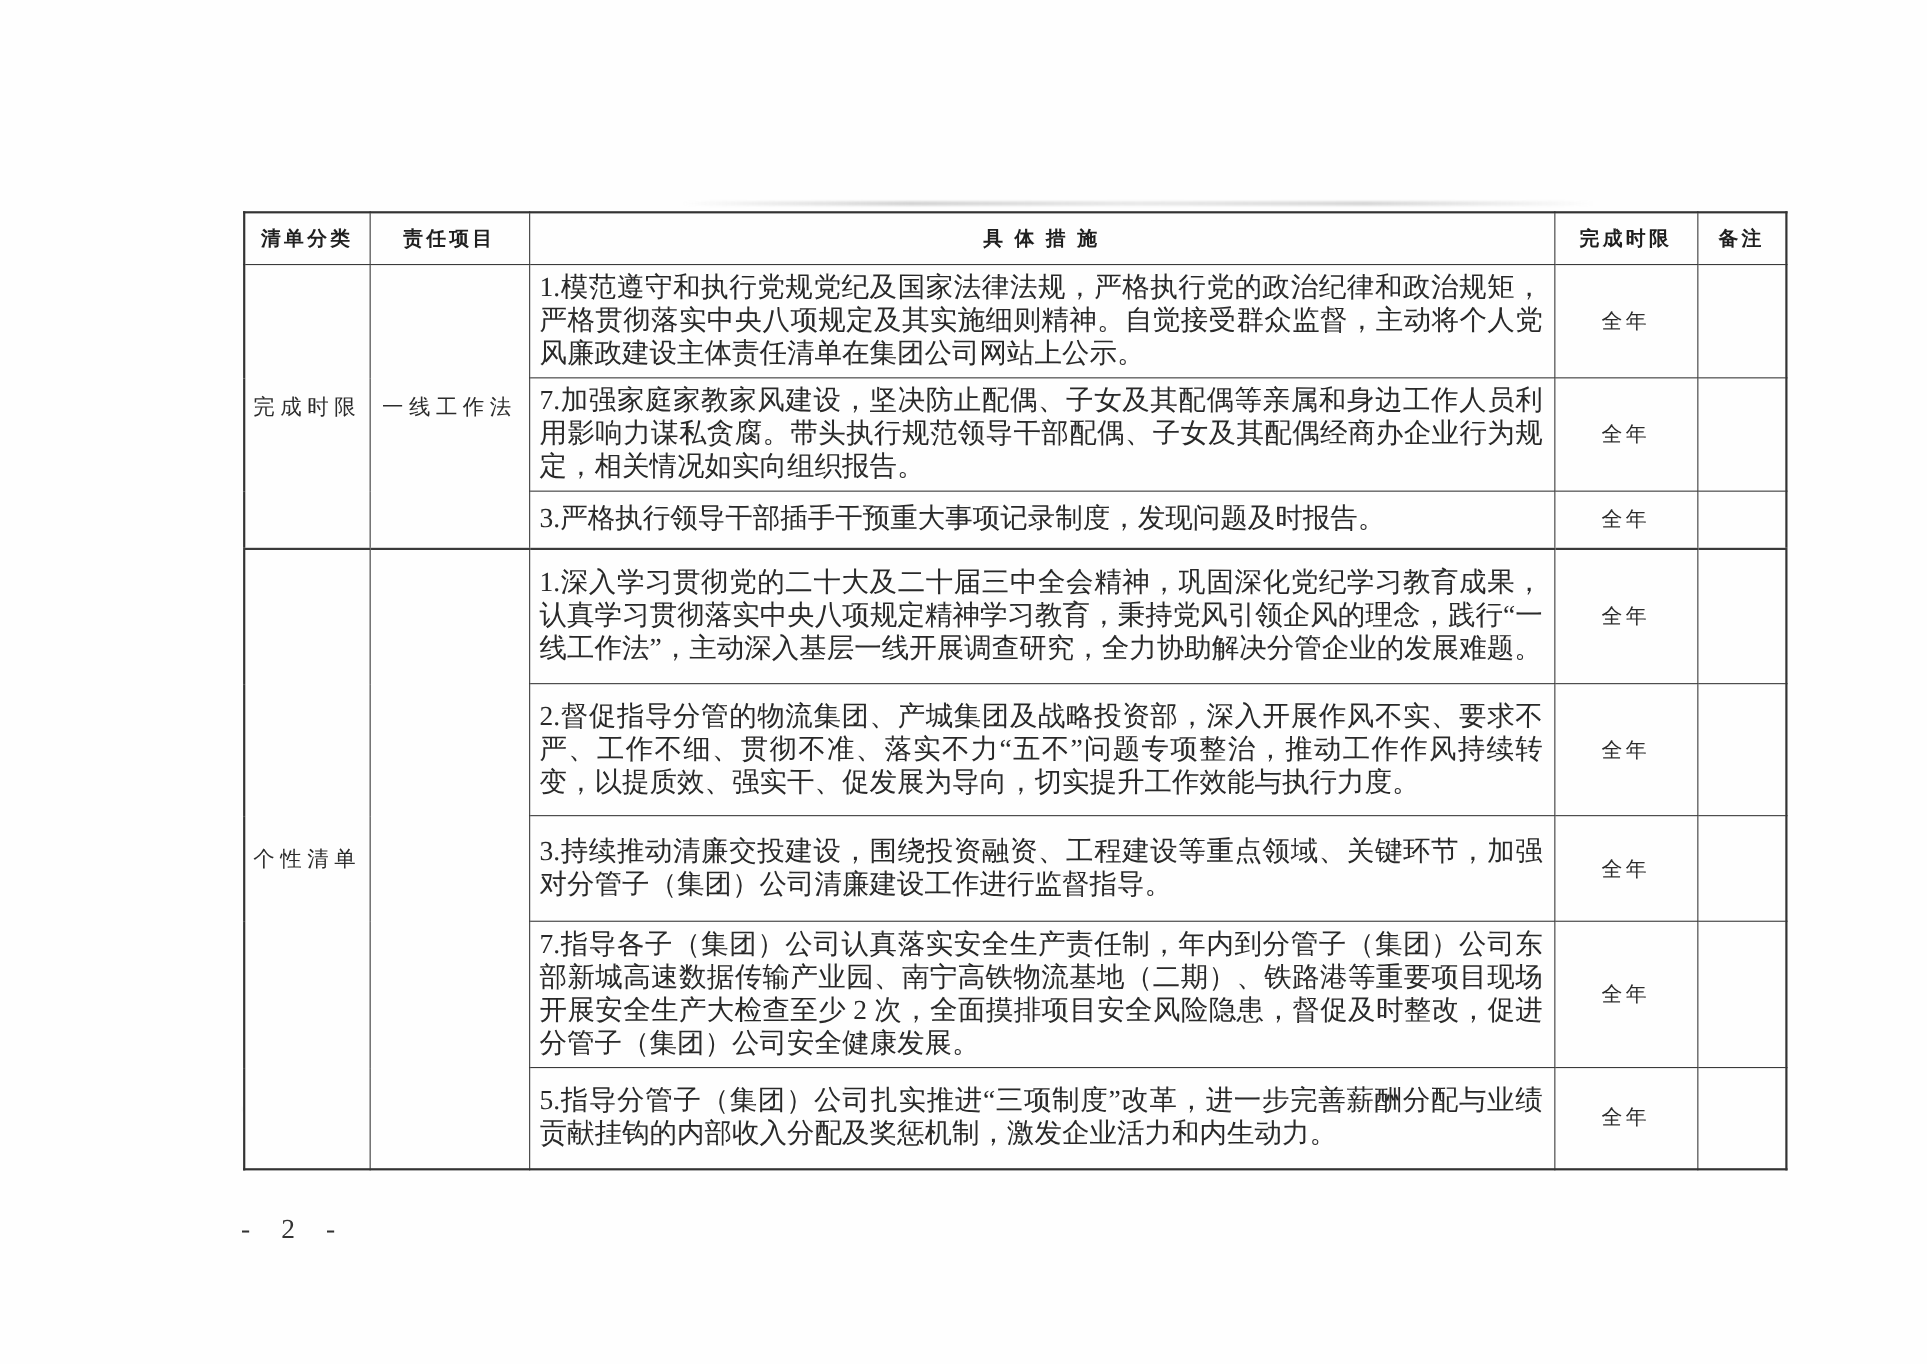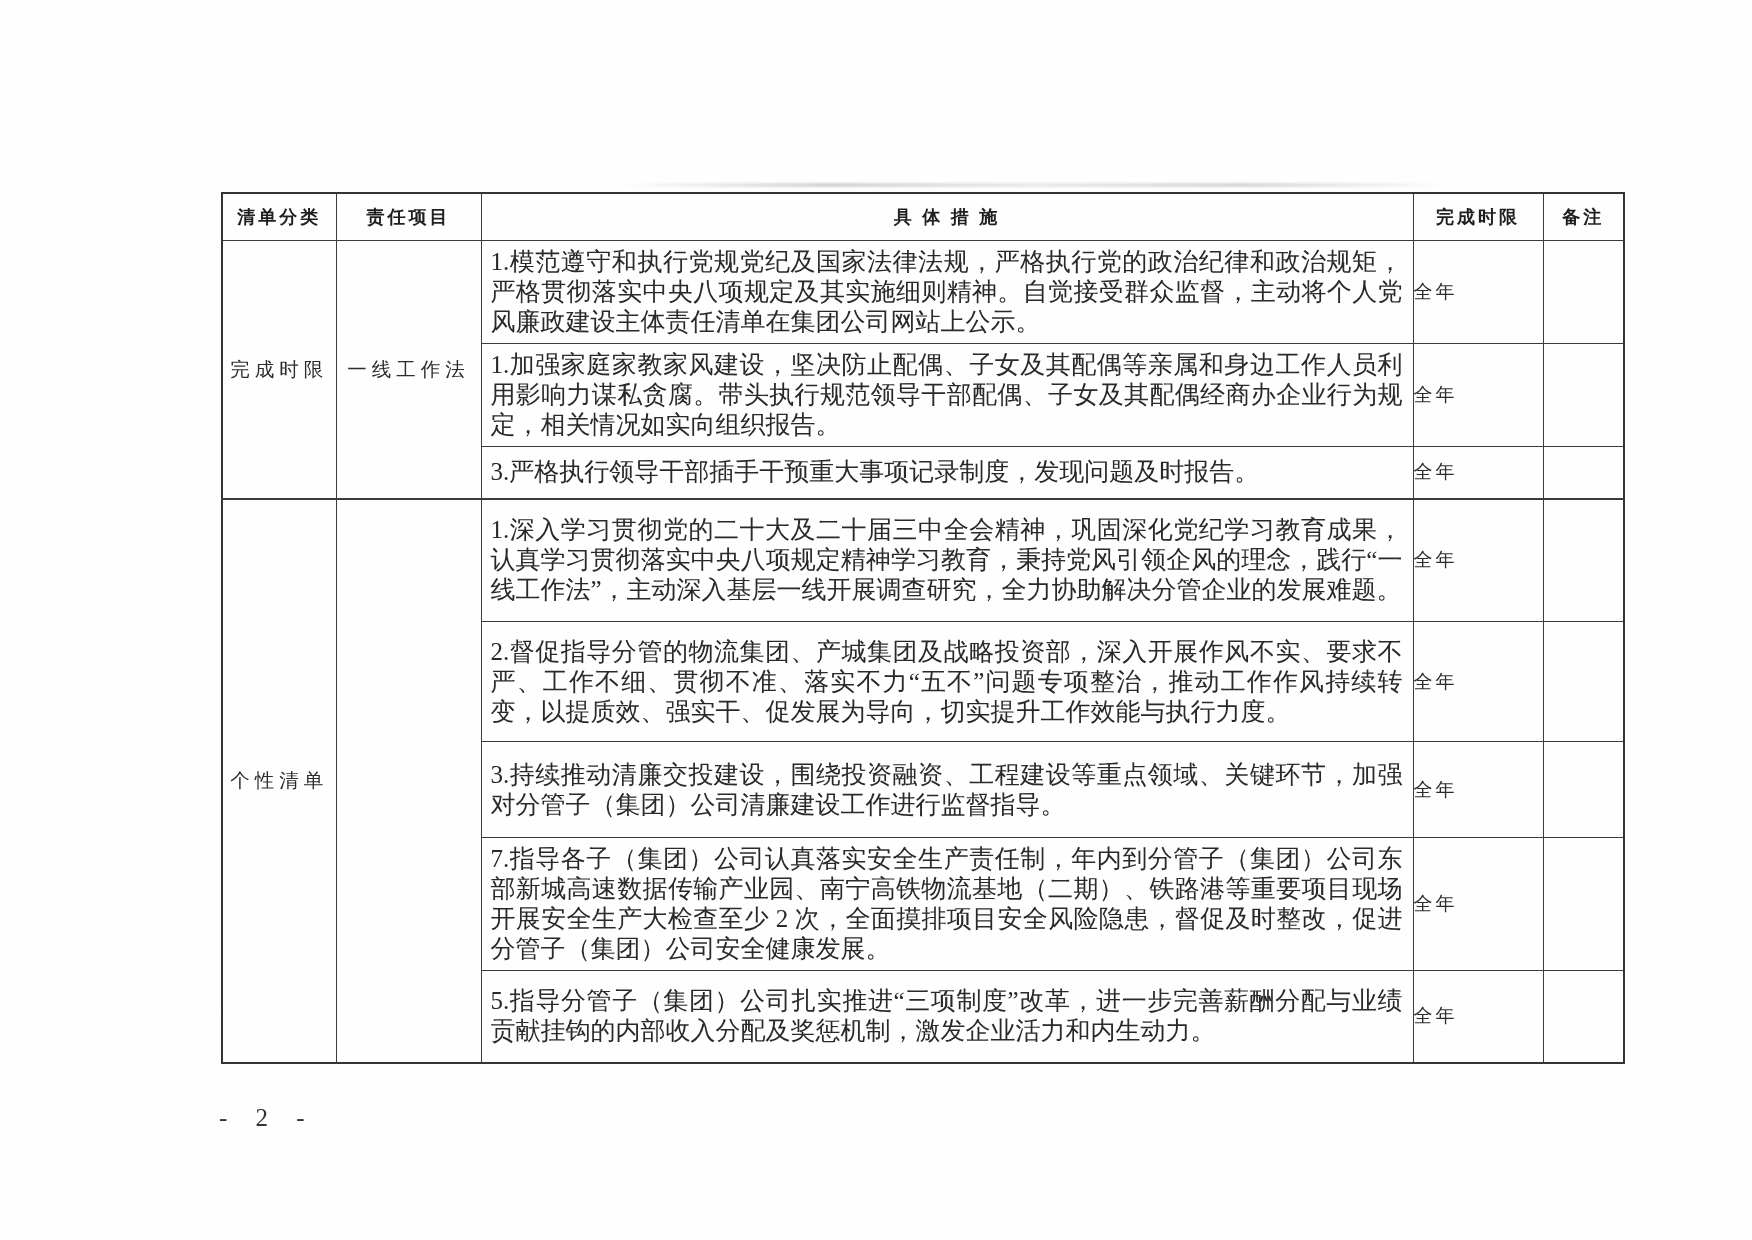--- a/index.html
+++ b/index.html
@@ -71,21 +71,21 @@
   }
   td.measure-cell {
     text-align: justify;
     word-break: break-all;
     font-size: 25px;
     line-height: 30px;
     padding: 6px 10px 6px 9px;
     color: #292929;
   }
   td.deadline-cell {
-    text-align: left;
+    text-align: center;
     font-size: 19px;
     letter-spacing: 3px;
     color: #2c2c2c;
   }
   td.remark-cell {
     text-align: center;
     font-size: 19px;
   }
   .page-number {
     position: absolute;
@@ -125,21 +125,21 @@
 
     <tbody class="section-common">
       <tr style="height:100px">
         <td class="category-cell" rowspan="3">完成时限</td>
         <td class="responsibility-cell" rowspan="3">一线工作法</td>
         <td class="measure-cell">1.模范遵守和执行党规党纪及国家法律法规，严格执行党的政治纪律和政治规矩，严格贯彻落实中央八项规定及其实施细则精神。自觉接受群众监督，主动将个人党风廉政建设主体责任清单在集团公司网站上公示。</td>
         <td class="deadline-cell">全年</td>
         <td class="remark-cell"></td>
       </tr>
       <tr style="height:77px">
-        <td class="measure-cell">1.加强家庭家教家风建设，坚决防止配偶、子女及其配偶等亲属和身边工作人员利用影响力谋私贪腐。带头执行规范领导干部配偶、子女及其配偶经商办企业行为规定，相关情况如实向组织报告。</td>
+        <td class="measure-cell">7.加强家庭家教家风建设，坚决防止配偶、子女及其配偶等亲属和身边工作人员利用影响力谋私贪腐。带头执行规范领导干部配偶、子女及其配偶经商办企业行为规定，相关情况如实向组织报告。</td>
         <td class="deadline-cell">全年</td>
         <td class="remark-cell"></td>
       </tr>
       <tr style="height:52px">
         <td class="measure-cell">3.严格执行领导干部插手干预重大事项记录制度，发现问题及时报告。</td>
         <td class="deadline-cell">全年</td>
         <td class="remark-cell"></td>
       </tr>
     </tbody>
 

